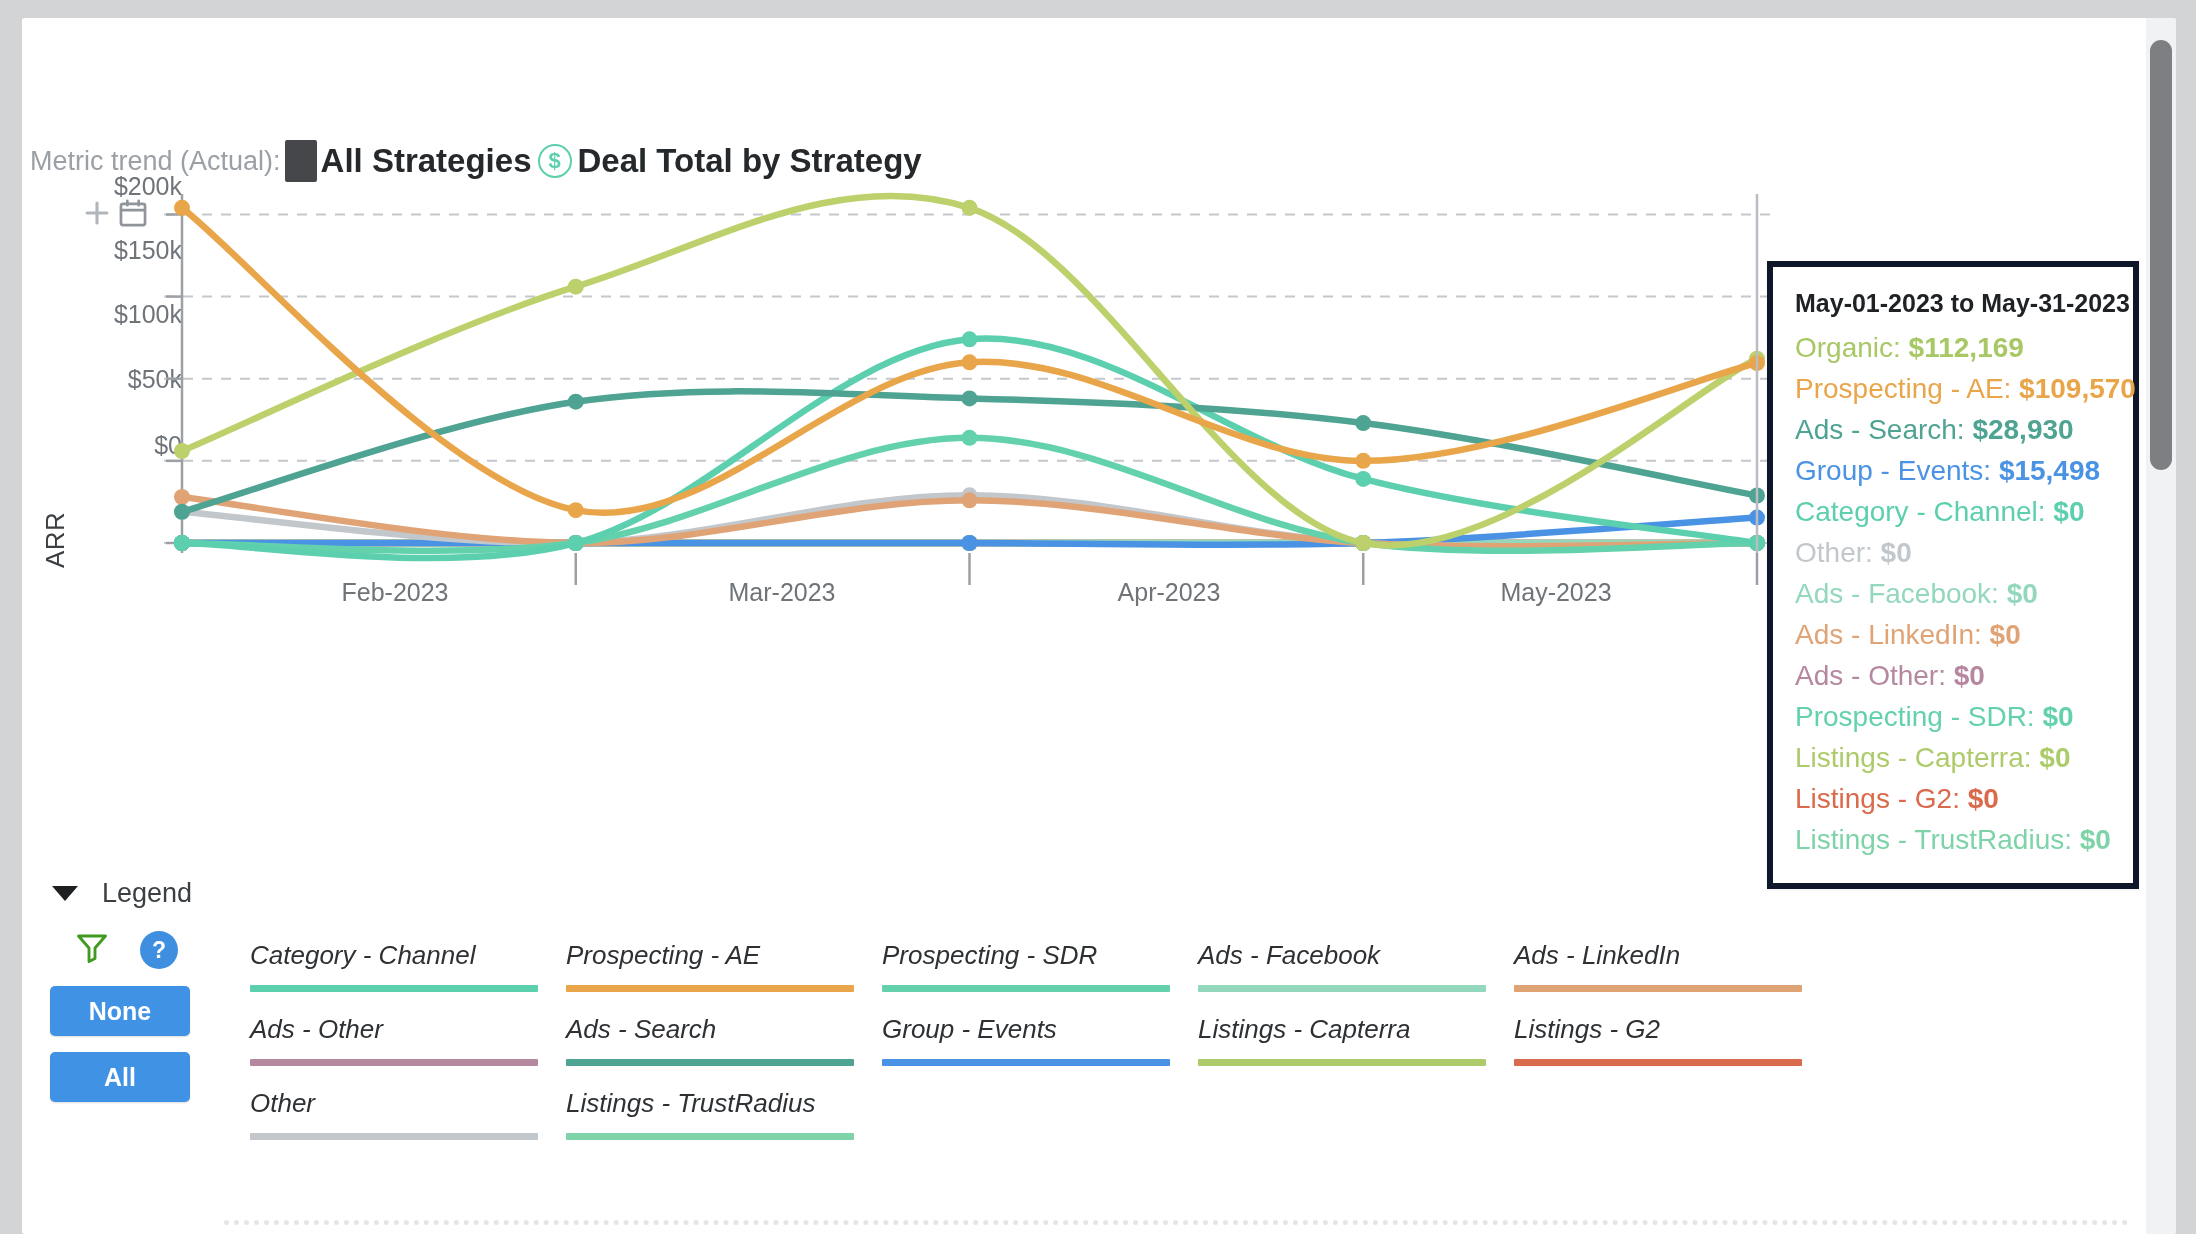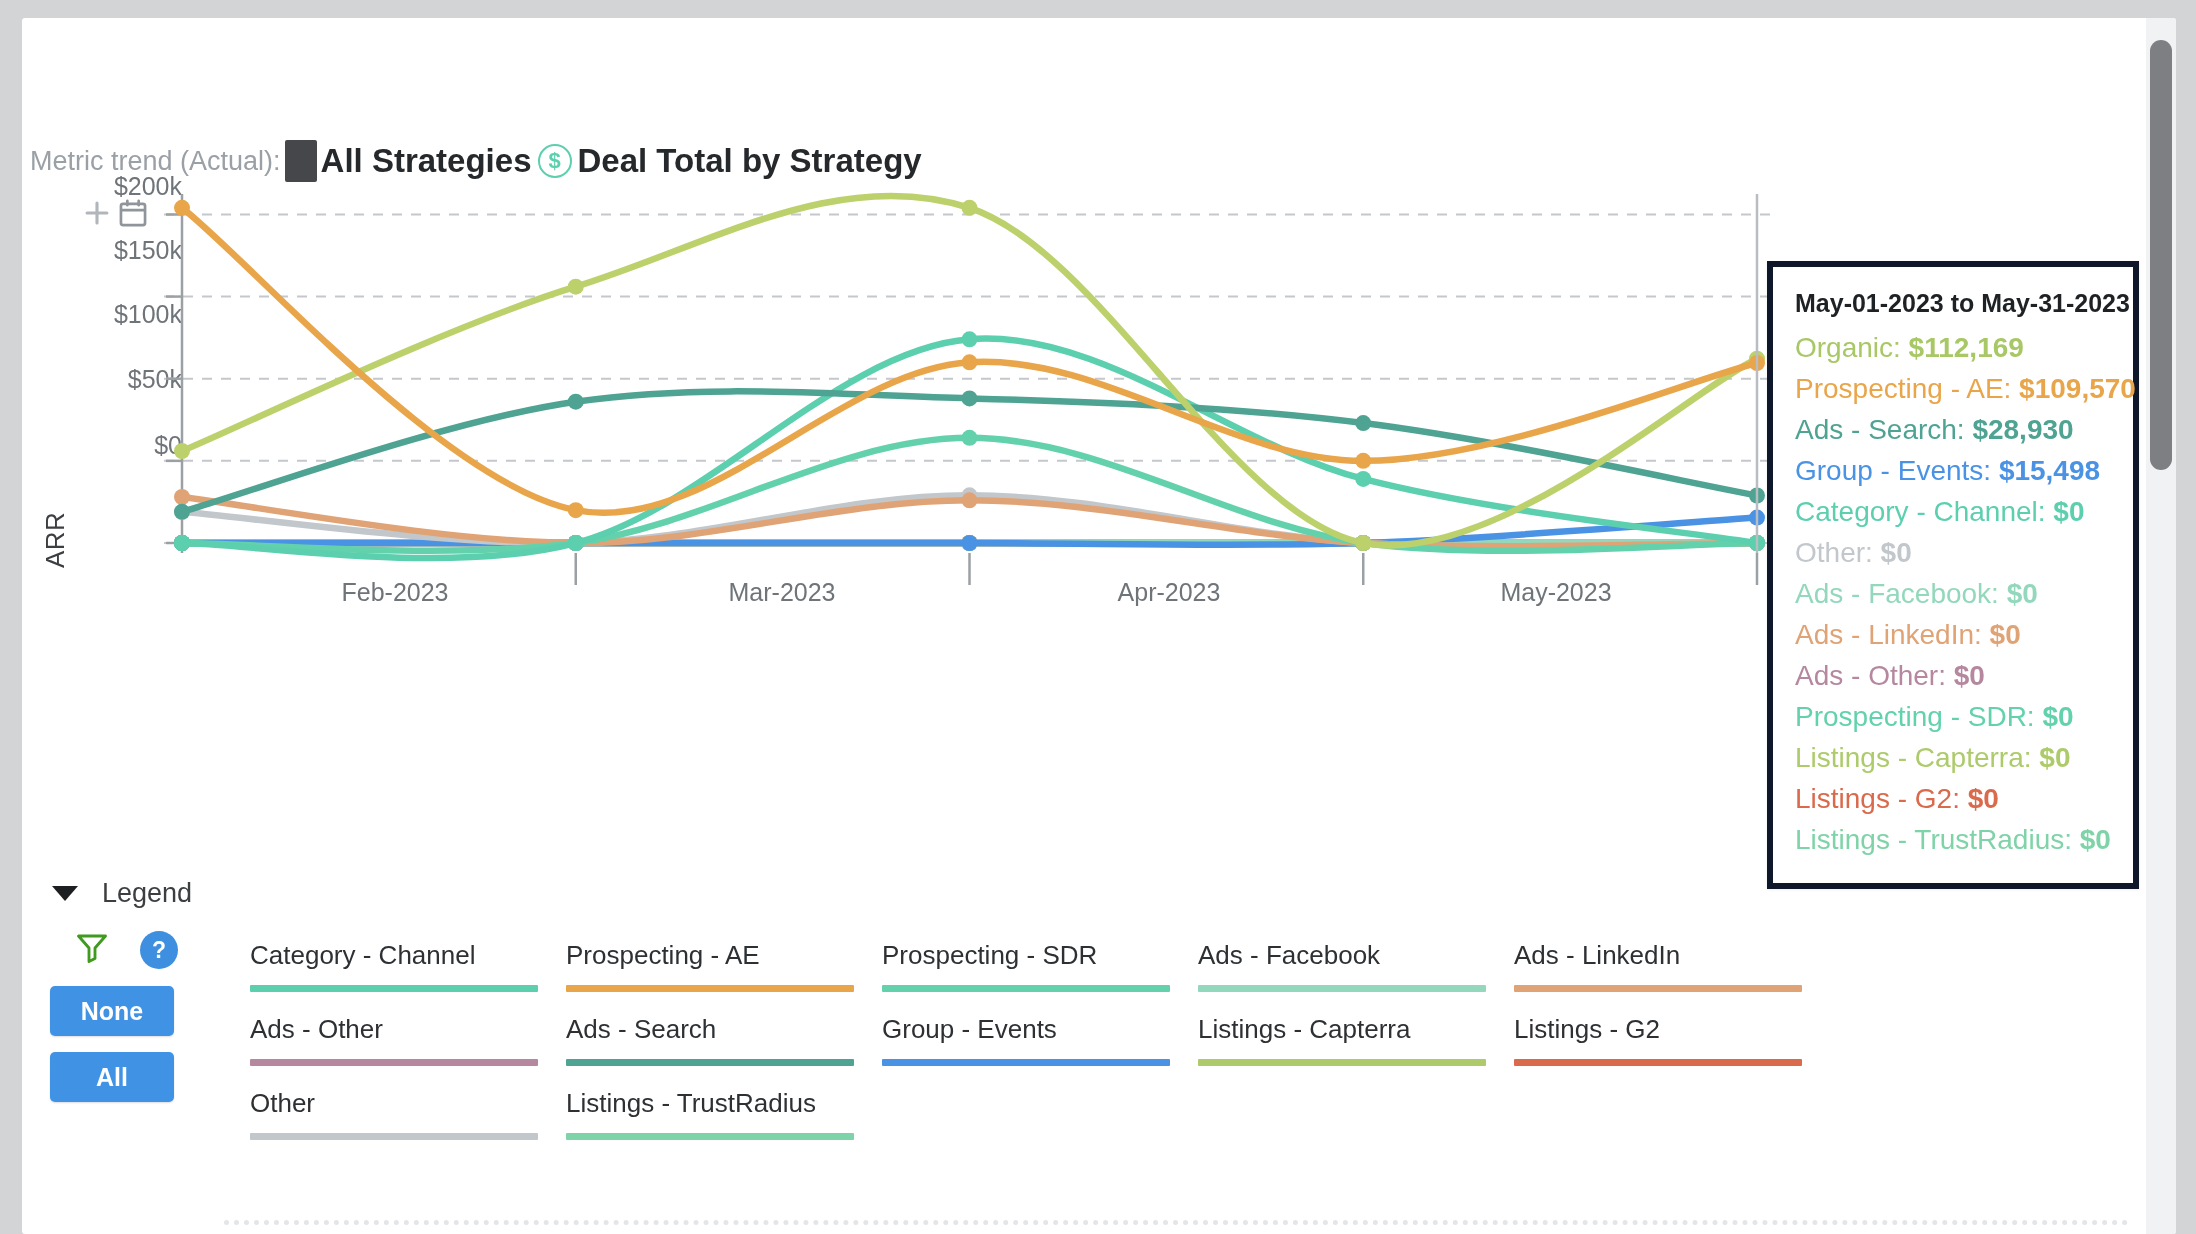--- a/index.html
+++ b/index.html
@@ -111,34 +111,34 @@
   .legend-title { font-size: 27px; color: #3c3f42; }
 
   .legend-side { position: absolute; left: 28px; top: 912px; width: 152px; }
   .side-icons { display: flex; align-items: center; gap: 30px; justify-content: center; margin-bottom: 16px;}
   .help-icon {
     width: 38px; height: 38px; border-radius: 50%;
     background: #3e8fe0; color: #fff; font-size: 23px; font-weight: 700;
     display: flex; align-items: center; justify-content: center; cursor: pointer;
   }
   .btn-pill {
-    display: block; width: 124px; height: 50px; margin-bottom: 16px;
+    display: block; width: 140px; height: 50px; margin-bottom: 16px;
     background: #4093e4; color: #fff; border: none; border-radius: 5px;
     font-size: 25px; font-weight: 700; cursor: pointer;
     font-family: "Liberation Sans", sans-serif;
     box-shadow: 0 1px 2px rgba(0,0,0,.14);
   }
 
   .legend-grid {
     position: absolute; left: 228px; top: 900px;
     width: 1580px;
     display: grid; grid-template-columns: repeat(5, 316px);
     row-gap: 0px;
   }
-  .leg-item { width: 288px; cursor: pointer; padding-top: 22px; }
+  .leg-item { width: 288px; cursor: pointer; padding-top: 22px; font-style: italic; }
   .leg-label { font-size: 26px; color: #2e3134; white-space: nowrap; }
   .leg-bar { height: 7px; margin-top: 14px; border-radius: 1px; }
 
   .dotted-divider {
     position: absolute; left: 202px; top: 1202px; width: 1905px;
     border-top: 5px dotted #e3e5e8;
   }
 
   
   .scroll-track {

